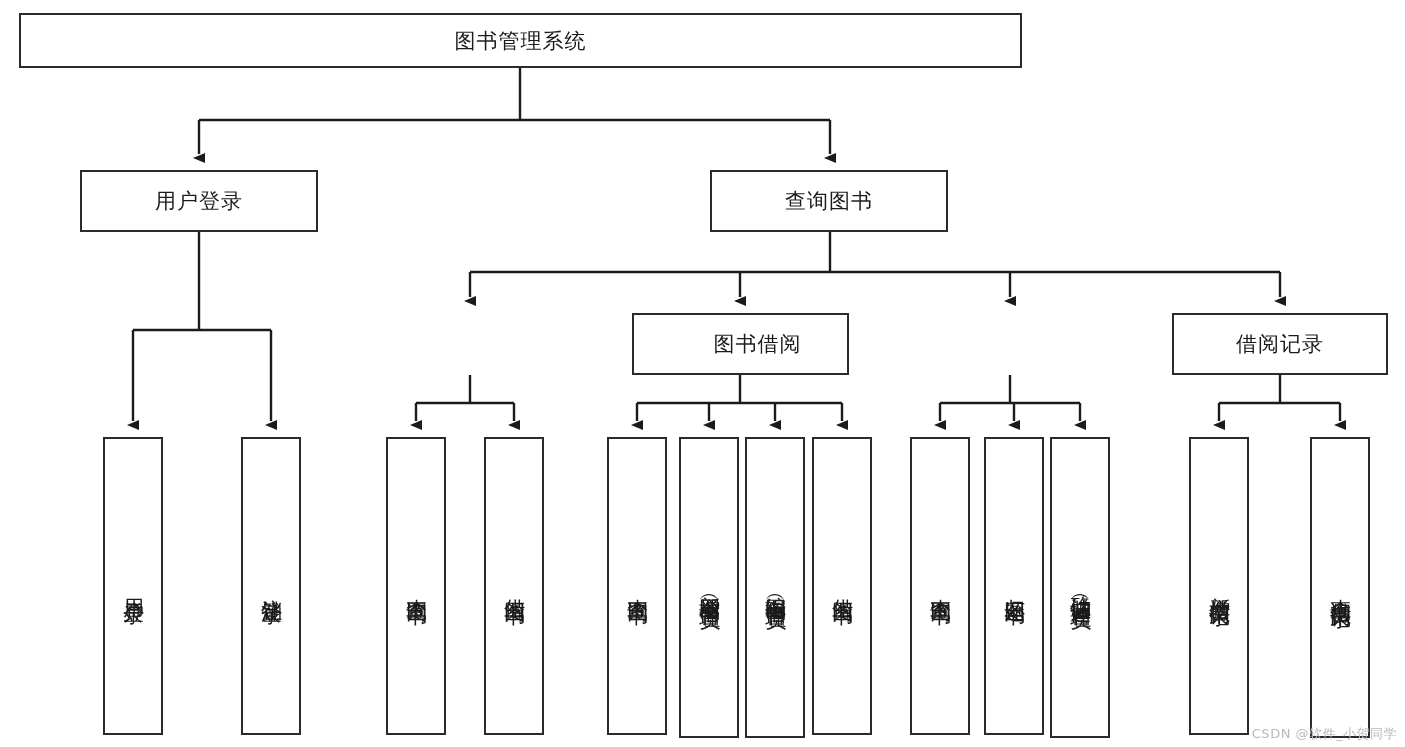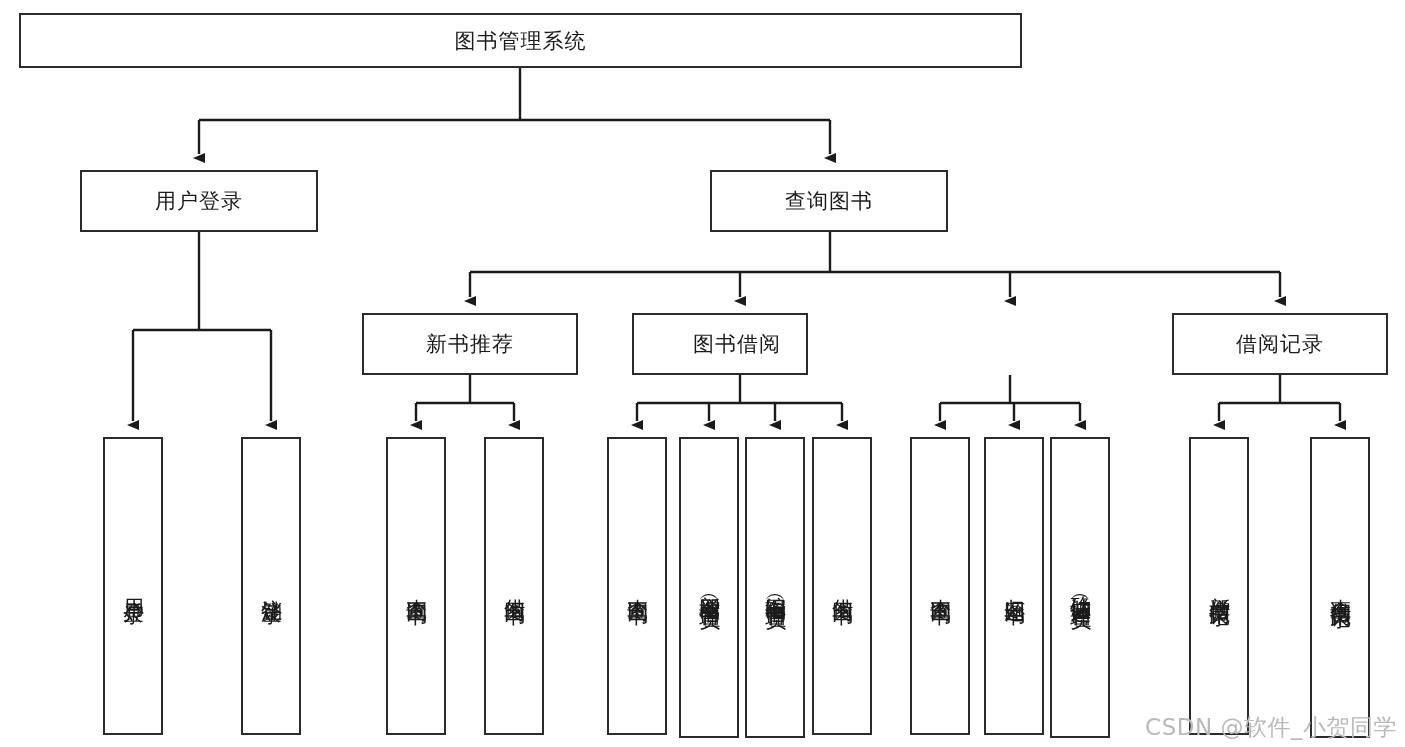--- a/index.html
+++ b/index.html
@@ -50,21 +50,21 @@
     letter-spacing: 2px;
     white-space: nowrap;
   }
   .node.h .htext {
     white-space: nowrap;
   }
   #watermark {
     position: absolute;
     right: 8px;
     bottom: 4px;
-    font-size: 23px;
+    font-size: 13px;
     color: #b9b9b9;
     letter-spacing: 0.5px;
     white-space: nowrap;
   }
 </style>
 </head>
 <body>
 
 <div id="canvas">
 
@@ -122,24 +122,21 @@
     <span class="htext">图书管理系统</span>
   </div>
 
   <div class="node h" style="left:80px; top:170px; width:238px; height:62px;">
     <span class="htext">用户登录</span>
   </div>
   <div class="node h" style="left:710px; top:170px; width:238px; height:62px;">
     <span class="htext">查询图书</span>
   </div>
 
-  <div class="node h" style="left:362px; top:313px; width:216px; height:62px;">
-    <span class="htext">新书推荐</span>
-  </div>
-  <div class="node h" style="left:632px; top:313px; width:176px; height:62px;padding-left:34px;">
+  <div class="node h" style="left:632px; top:313px; width:217px; height:62px;padding-left:34px;">
     <span class="htext">图书借阅</span>
   </div>
   <div class="node h" style="left:1172px; top:313px; width:216px; height:62px;justify-content:center;">
     <span class="htext">借阅记录</span>
   </div>
 
   <div class="node v" style="left:103px; top:437px; width:60px; height:298px;">
     <span class="vtext">用户登录</span>
   </div>
   <div class="node v" style="left:241px; top:437px; width:60px; height:298px;">

